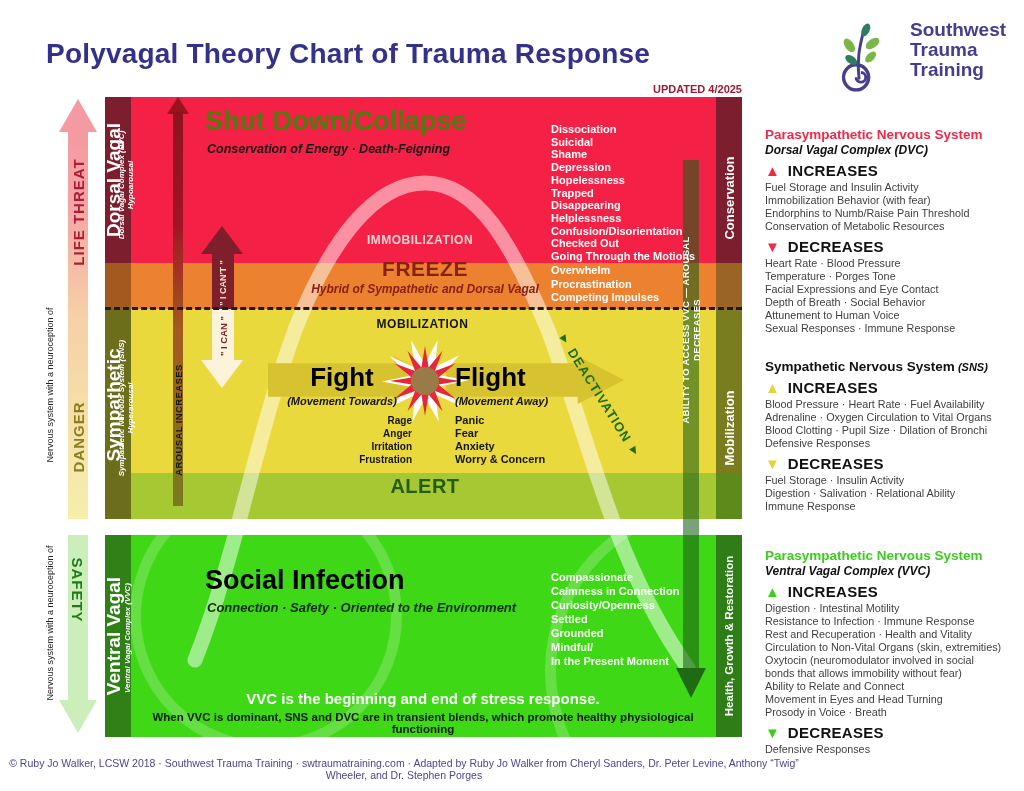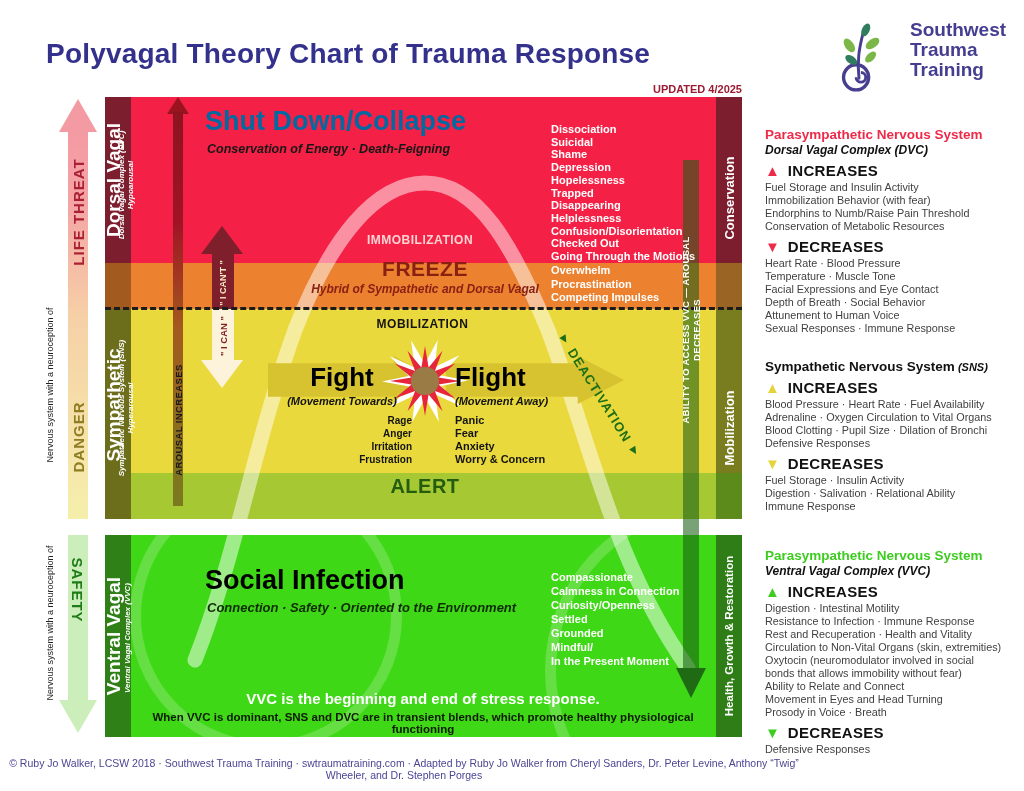--- a/index.html
+++ b/index.html
@@ -82,21 +82,21 @@
   .ability-band{left:683px;top:160px;width:16px;height:508px;background:rgba(25,95,20,.58);z-index:3;}
   .ability-head{left:676px;top:668px;width:0;height:0;z-index:3;
      border-left:15px solid transparent;border-right:15px solid transparent;border-top:30px solid #1e6b14;}
   .ability-label{left:576px;top:324px;width:230px;height:12px;font-size:9.5px;font-weight:800;color:#fff;letter-spacing:.3px;}
   
   .dashed{left:105px;top:307px;width:637px;height:0;border-top:3px dashed #1c1c1c;z-index:5;}
   
   .curve-svg{left:0;top:0;z-index:2;pointer-events:none;}
   
   .txt{position:absolute;z-index:5;}
-  .shut-title{left:205px;top:106px;font-size:27px;font-weight:800;color:#0369a1;}
+  .shut-title{left:205px;top:106px;font-size:27px;font-weight:800;color:#4d7c0f;}
   .shut-sub{left:207px;top:142px;font-size:12.5px;font-style:italic;font-weight:700;color:#171717;}
   .immobilization{left:325px;top:233px;width:190px;text-align:center;font-size:12px;font-weight:800;color:#ffd3d3;letter-spacing:.5px;}
   .red-list{left:551px;top:123px;font-size:11px;line-height:12.7px;color:#fff;font-weight:600;}
   .freeze-title{left:290px;top:257px;width:270px;text-align:center;font-size:21px;font-weight:800;color:#8a2012;letter-spacing:.5px;}
   .freeze-sub{left:290px;top:282px;width:270px;text-align:center;font-size:12px;font-style:italic;font-weight:700;color:#8a2012;}
   .freeze-list{left:551px;top:264px;font-size:11px;line-height:13.5px;color:#fff;font-weight:600;}
   .mob-label{left:330px;top:317px;width:185px;text-align:center;font-size:12px;font-weight:800;color:#141414;letter-spacing:.5px;}
   .fight-arrow{left:268px;top:356px;width:170px;height:48px;background:#d7c22f;z-index:3;
      clip-path:polygon(0 15%,74% 15%,74% 0,100% 50%,74% 100%,74% 85%,0 85%);}
   .flight-arrow{left:446px;top:356px;width:178px;height:48px;background:#d7c22f;z-index:3;
@@ -288,21 +288,21 @@
       </div>
     <div class="p-list list">Fuel Storage and Insulin Activity
 Immobilization Behavior (with fear)
 Endorphins to Numb/Raise Pain Threshold
 Conservation of Metabolic Resources</div>
     <div class="hdr">
         <span class="tri">▼</span>
         <span class="lbl">DECREASES</span>
       </div>
     <div class="p-list list">Heart Rate · Blood Pressure
-Temperature · Muscle Tone
+Temperature · Porges Tone
 Facial Expressions and Eye Contact
 Depth of Breath · Social Behavior
 Attunement to Human Voice
 Sexual Responses · Immune Response</div>
   </div>
 
   <div class="panel p2">
     <div class="p-title"><span>Sympathetic Nervous System</span><span class="sfx"> (SNS)</span></div>
     <div class="hdr">
         <span class="tri">▲</span>

